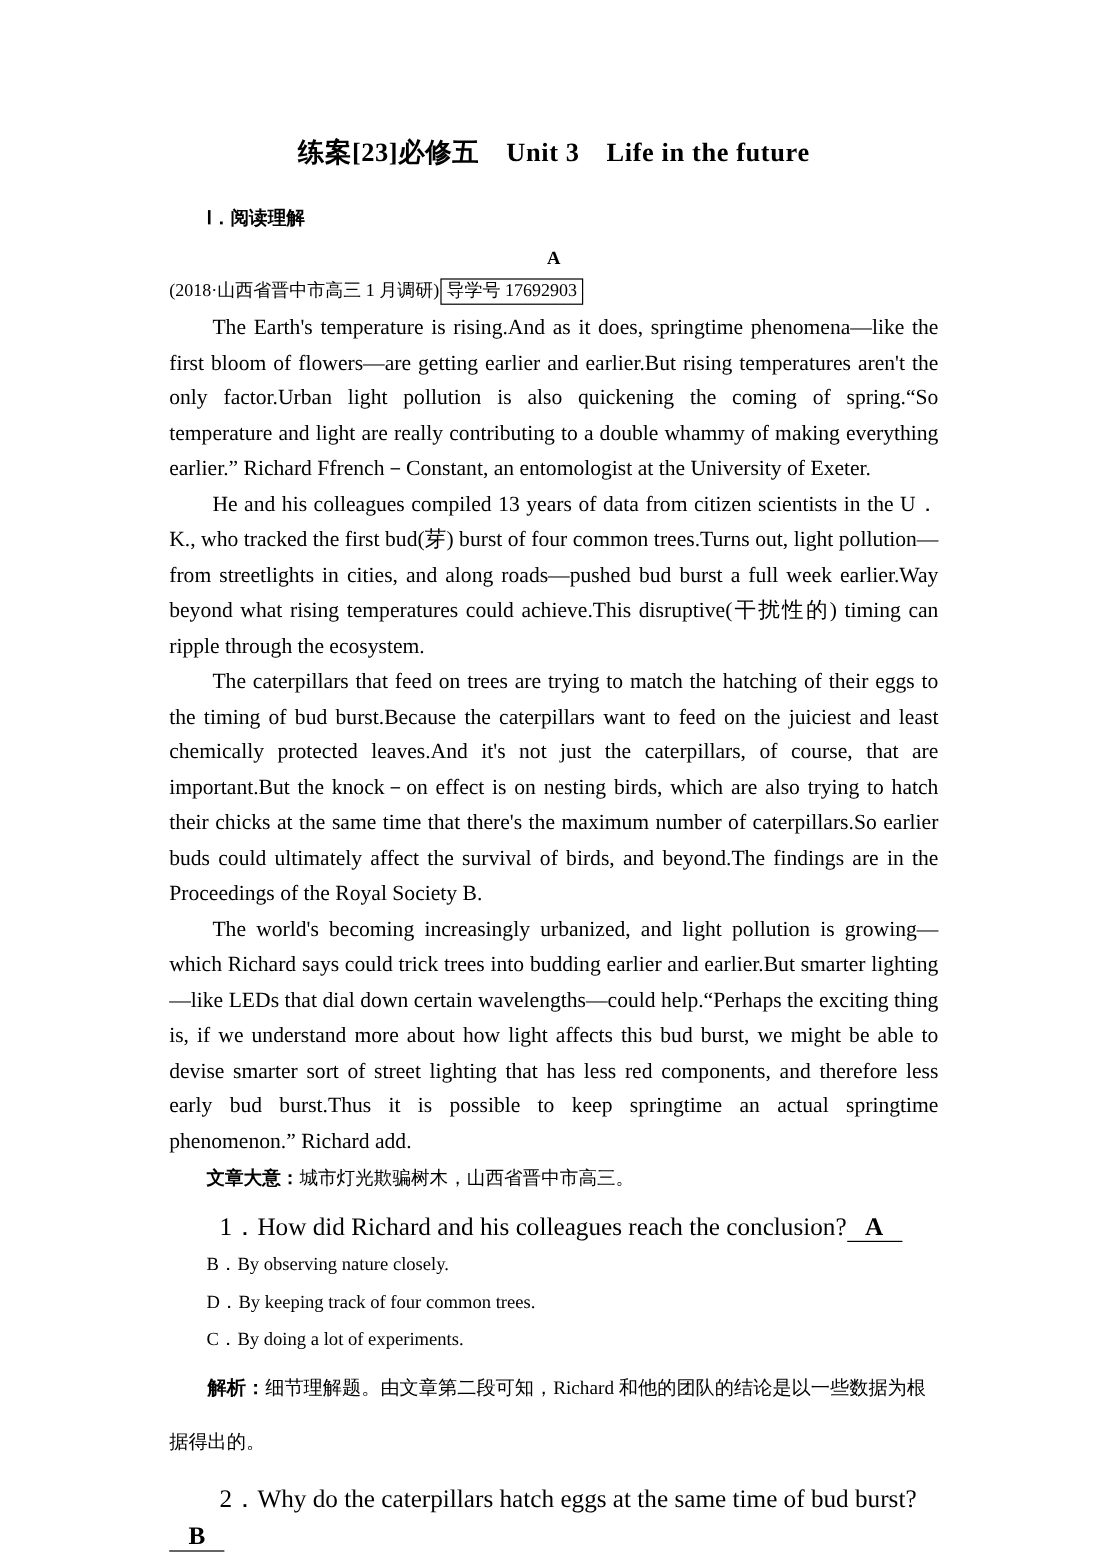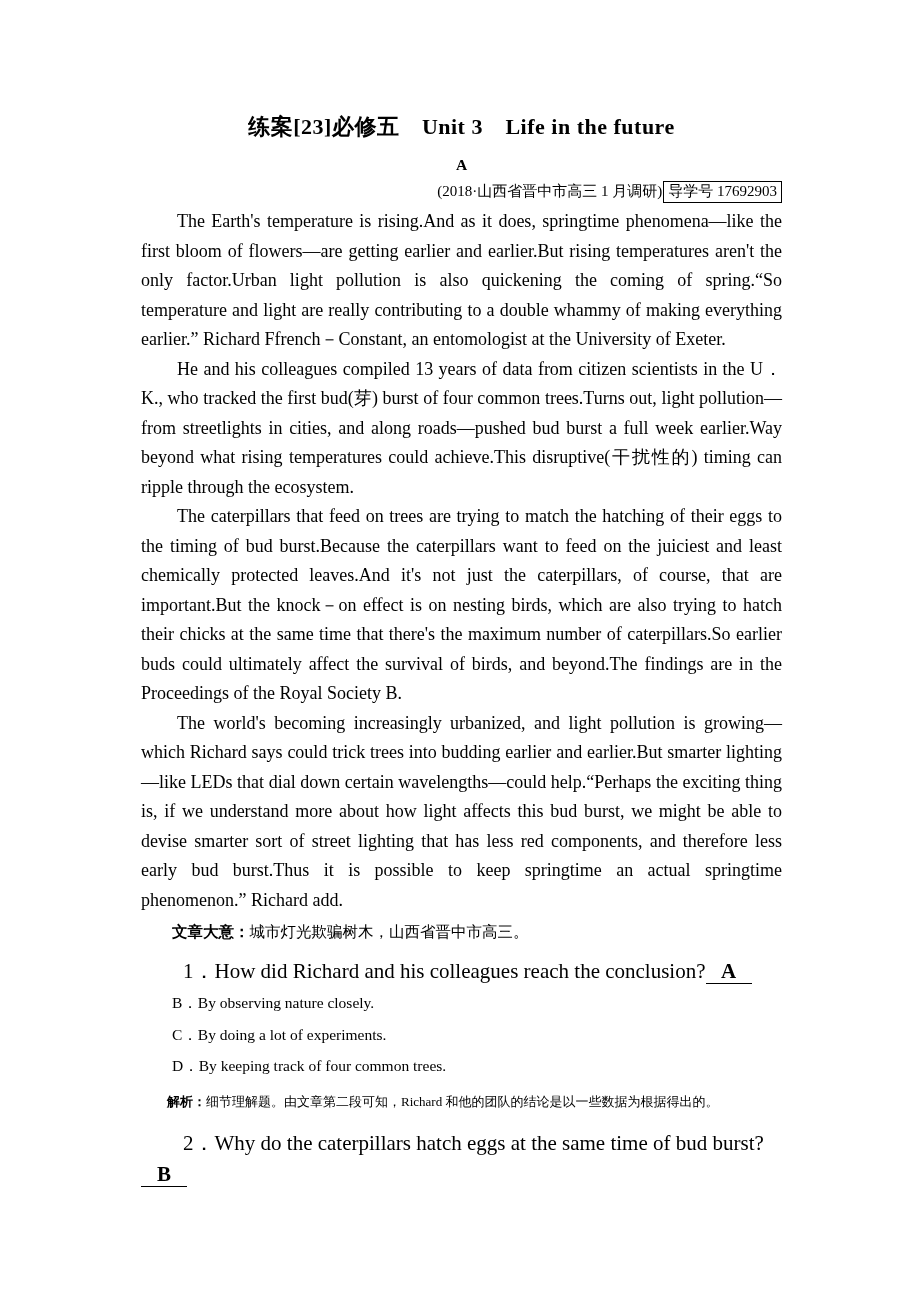--- a/index.html
+++ b/index.html
@@ -26,21 +26,20 @@
     text-indent: 2em;
   }
   .passage-label {
     margin-top: 14px;
     text-align: center;
     font-size: 15.5px;
     font-weight: bold;
   }
   .source-line {
     margin-top: 7px;
-    text-align: right;
     font-size: 15px;
   }
   .daoxuehao {
     display: inline-block;
     border: 1px solid #000;
     padding: 0px 4px 1px 4px;
     margin-left: 1px;
   }
   .passage p {
     font-size: 18px;
@@ -61,22 +60,22 @@
     line-height: 31px;
     text-indent: 2em;
     margin-top: 9px;
   }
   .option {
     font-size: 15.5px;
     line-height: 31.5px;
     text-indent: 2em;
   }
   .analysis {
-    font-size: 13px;
-    line-height: 35px;
+    font-size: 16px;
+    line-height: 45px;
     text-indent: 2em;
     margin-top: 2px;
   }
   .analysis .label { font-weight: bold; }
   .blank {
     display: inline-block;
     min-width: 46px;
     text-align: center;
     border-bottom: 1.5px solid #000;
     font-weight: bold;
@@ -85,20 +84,21 @@
     padding: 0 2px;
   }
 </style>
 </head>
 <body>
 
 <div class="page">
 
   <h1 class="doc-title">练案[23]必修五　Unit 3　Life in the future</h1>
 
+  <div class="section-heading">Ⅰ．阅读理解</div>
 
   <div class="passage-label">A</div>
 
   <div class="source-line">
     <span>(2018·山西省晋中市高三 1 月调研)</span><span class="daoxuehao">导学号 17692903</span>
   </div>
 
   <div class="passage">
     <p>The Earth's temperature is rising.And as it does, springtime phenomena—like the first bloom of flowers—are getting earlier and earlier.But rising temperatures aren't the only factor.Urban light pollution is also quickening the coming of spring.“So temperature and light are really contributing to a double whammy of making everything earlier.” Richard Ffrench－Constant, an entomologist at the University of Exeter.</p>
     <p>He and his colleagues compiled 13 years of data from citizen scientists in the U．K., who tracked the first bud(芽) burst of four common trees.Turns out, light pollution—from streetlights in cities, and along roads—pushed bud burst a full week earlier.Way beyond what rising temperatures could achieve.This disruptive(干扰性的) timing can ripple through the ecosystem.</p>
@@ -108,22 +108,22 @@
 
   <div class="summary">
     <span class="label">文章大意：</span><span>城市灯光欺骗树木，山西省晋中市高三。</span>
   </div>
 
   <div class="question">
     <div class="question-stem">
       <span>1．How did Richard and his colleagues reach the conclusion?</span><span class="blank">A</span>
     </div>
     <div class="option">B．By observing nature closely.</div>
+    <div class="option">D．By keeping track of four common trees.</div>
     <div class="option">C．By doing a lot of experiments.</div>
-    <div class="option">D．By keeping track of four common trees.</div>
     <div class="analysis">
       <span class="label">解析：</span><span>细节理解题。由文章第二段可知，Richard 和他的团队的结论是以一些数据为根据得出的。</span>
     </div>
   </div>
 
   <div class="question">
     <div class="question-stem">
       <span>2．Why do the caterpillars hatch eggs at the same time of bud burst?</span><span class="blank">B</span>
     </div>
   </div>

